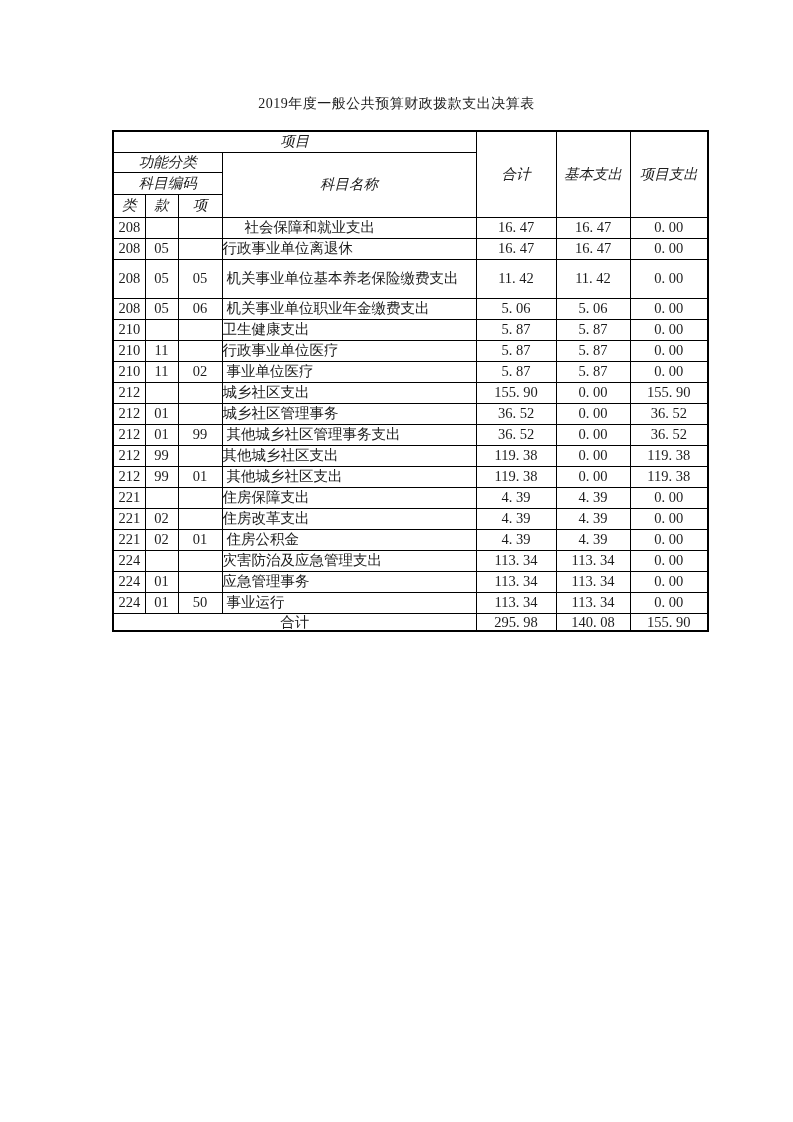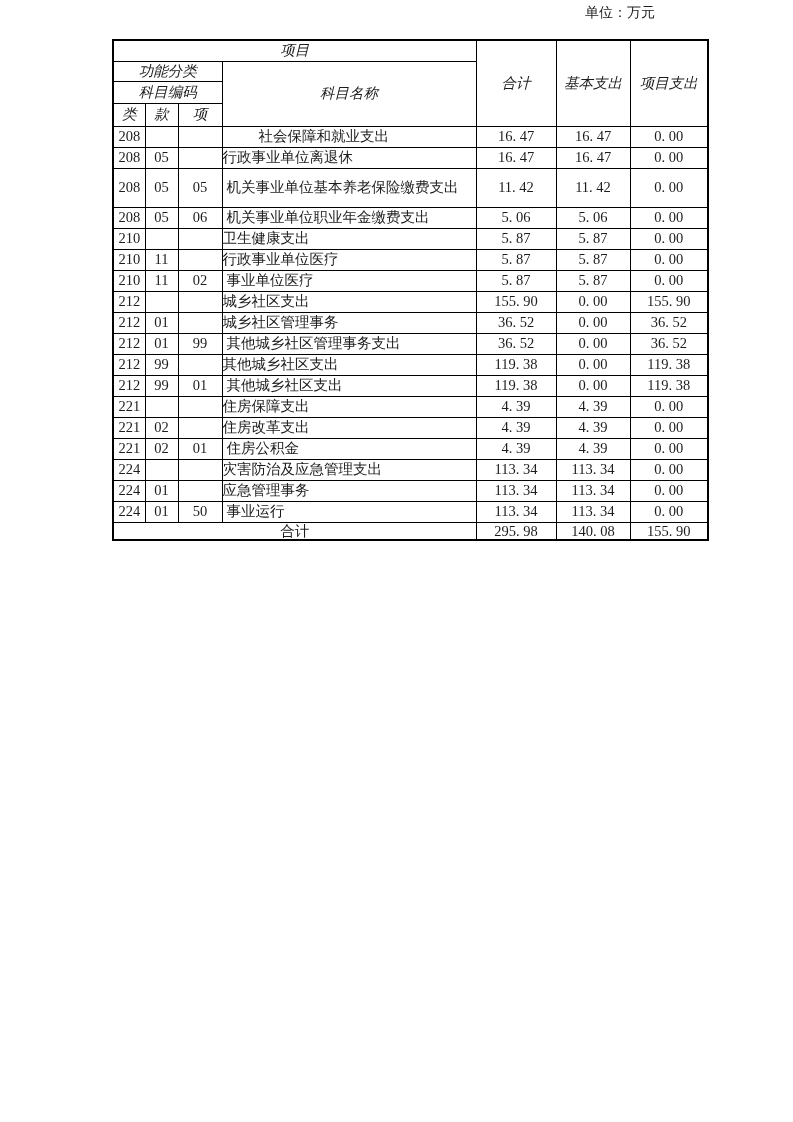--- a/index.html
+++ b/index.html
@@ -53,31 +53,31 @@
   thead tr.h2 { height: 20px; }
   thead tr.h3 { height: 22px; }
   thead tr.h4 { height: 23px; }
   thead th { text-align: center; font-style: italic; }
   
   tbody tr { height: 21px; }
   tbody tr.tall { height: 39px; }
   td.code { text-align: center; }
   td.name { text-align: left; padding-left: 3px; padding-right: 2px; }
   td.name.ind-sub { padding-left: 4px; padding-right: 10px; }
-  td.name.ind-first { padding-left: 36px; }
+  td.name.ind-first { padding-left: 22px; }
   td.num { text-align: center; padding-right: 6px; }
   td.total-label { text-align: center; }
 </style>
 </head>
 <body>
 
 <div class="sheet">
 
-
-  <div class="unit-line">单位：万元</div>
+  <div class="doc-title">2019年度一般公共预算财政拨款支出决算表</div>
+
 
   <div class="table-wrap">
     <table class="fin">
       <colgroup>
         <col style="width:32px">
         <col style="width:33px">
         <col style="width:44px">
         <col style="width:254px">
         <col style="width:80px">
         <col style="width:74px">

